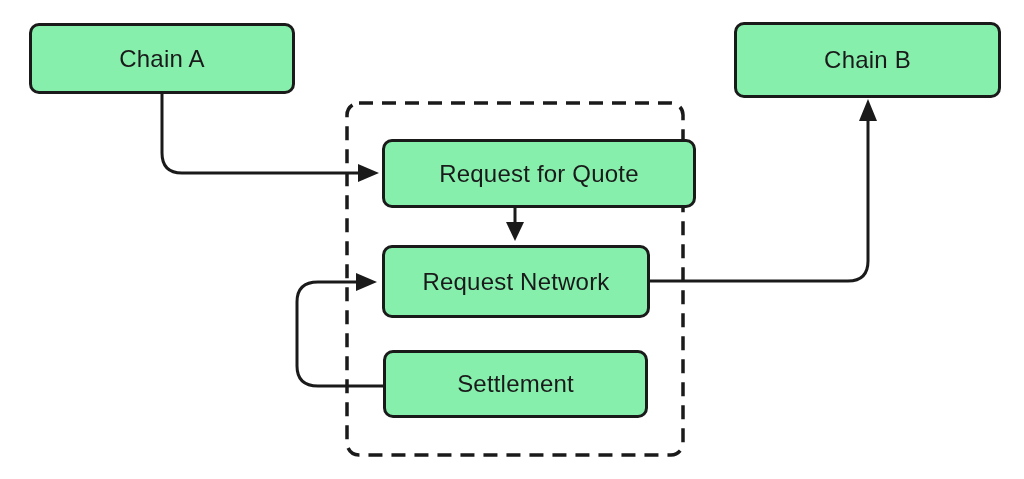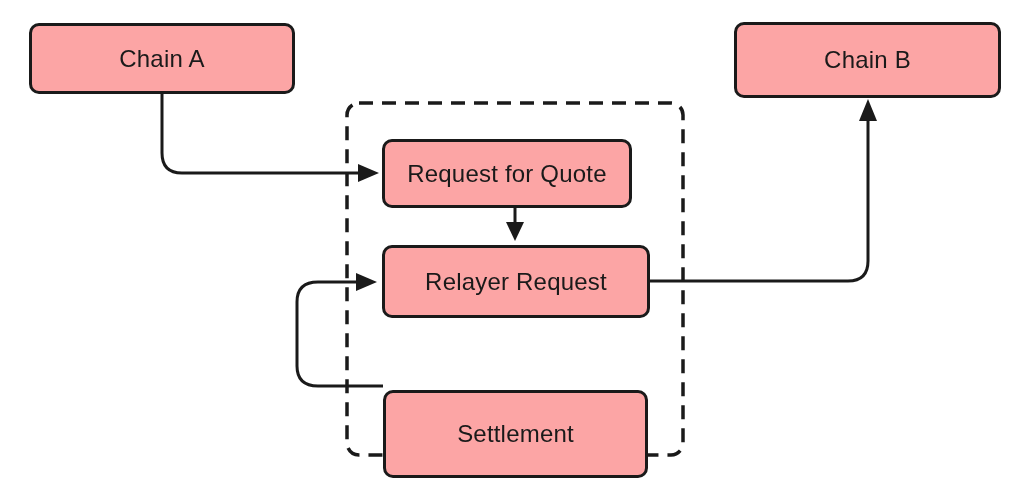--- a/index.html
+++ b/index.html
@@ -20,34 +20,34 @@
     left: 0;
     top: 0;
     width: 1024px;
     height: 479px;
   }
   .node {
     position: absolute;
     box-sizing: border-box;
     border: 3.5px solid #1a1a1a;
     border-radius: 10px;
-    background: #fca5a5;
+    background: #86efac;
     display: flex;
     align-items: center;
     justify-content: center;
     font-size: 24px;
     color: #1a1a1a;
     letter-spacing: 0.2px;
     white-space: nowrap;
   }
   .node-chain-a   { left: 29px;  top: 23px;  width: 266px; height: 71px; }
   .node-chain-b   { left: 734px; top: 22px;  width: 267px; height: 76px; }
-  .node-rfq       { left: 382px; top: 139px; width: 250px; height: 69px; }
+  .node-rfq       { left: 382px; top: 139px; width: 314px; height: 69px; }
   .node-relayer   { left: 382px; top: 245px; width: 268px; height: 73px; }
-  .node-settlement{ left: 383px; top: 350px; width: 265px; height: 88px; margin-top: 40px; }
+  .node-settlement{ left: 383px; top: 350px; width: 265px; height: 68px; }
 
   .edge {
     fill: none;
     stroke: #1a1a1a;
     stroke-width: 3;
   }
   .arrowhead {
     fill: #1a1a1a;
     stroke: none;
   }
@@ -86,20 +86,20 @@
 
   <div class="node node-chain-b">
     <span>Chain B</span>
   </div>
 
   <div class="node node-rfq">
     <span>Request for Quote</span>
   </div>
 
   <div class="node node-relayer">
-    <span>Relayer Request</span>
+    <span>Request Network</span>
   </div>
 
   <div class="node node-settlement">
     <span>Settlement</span>
   </div>
 
 </div>
 
 </body></html>

